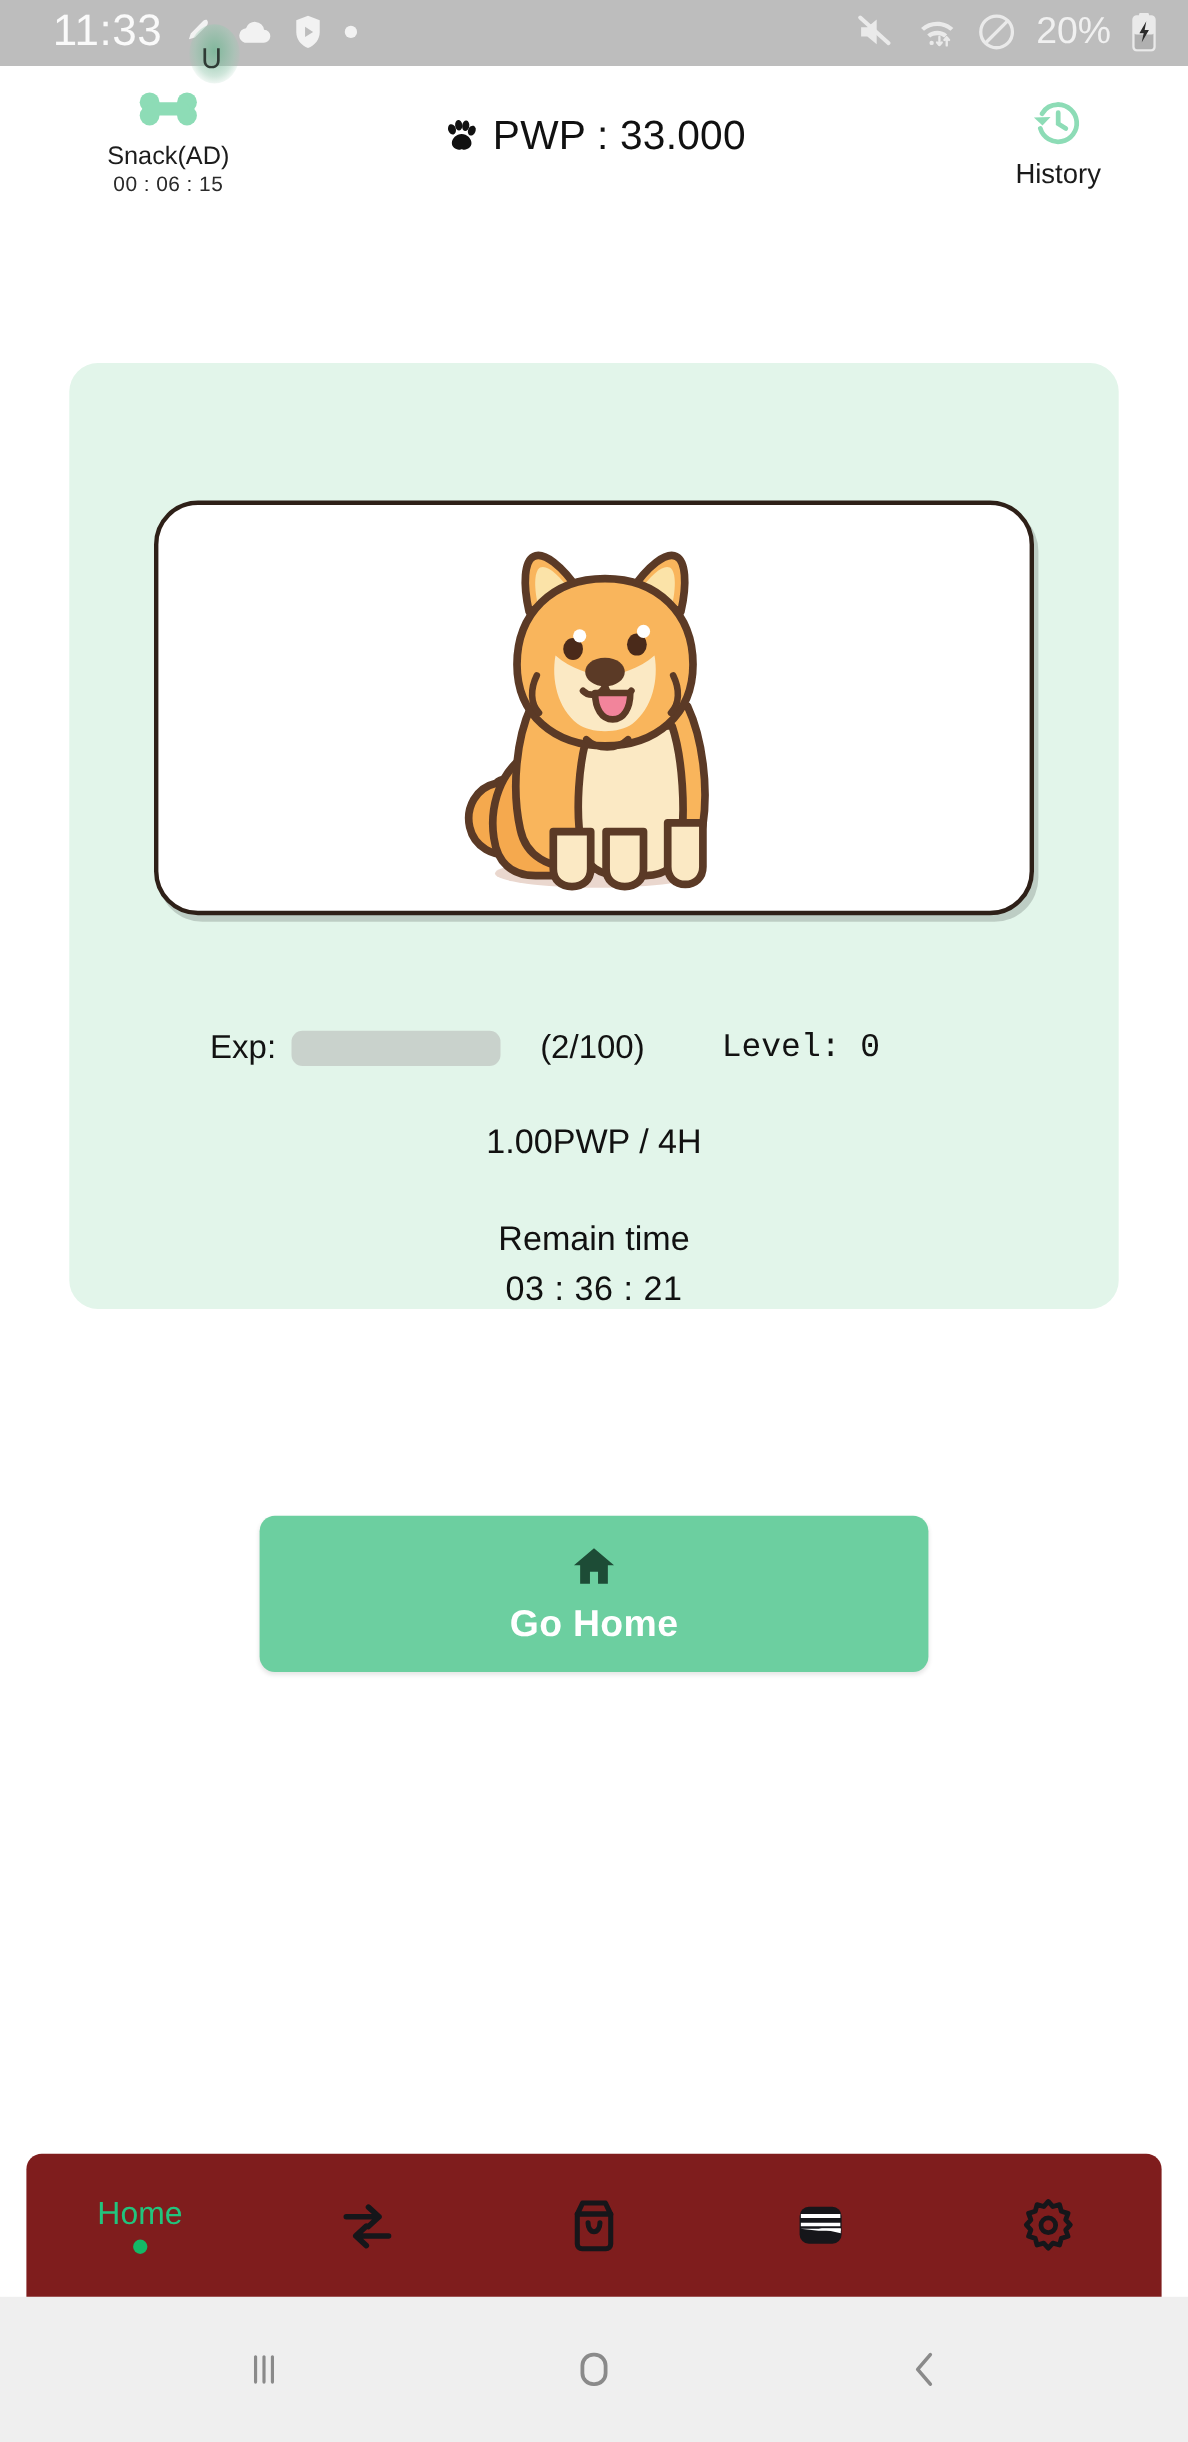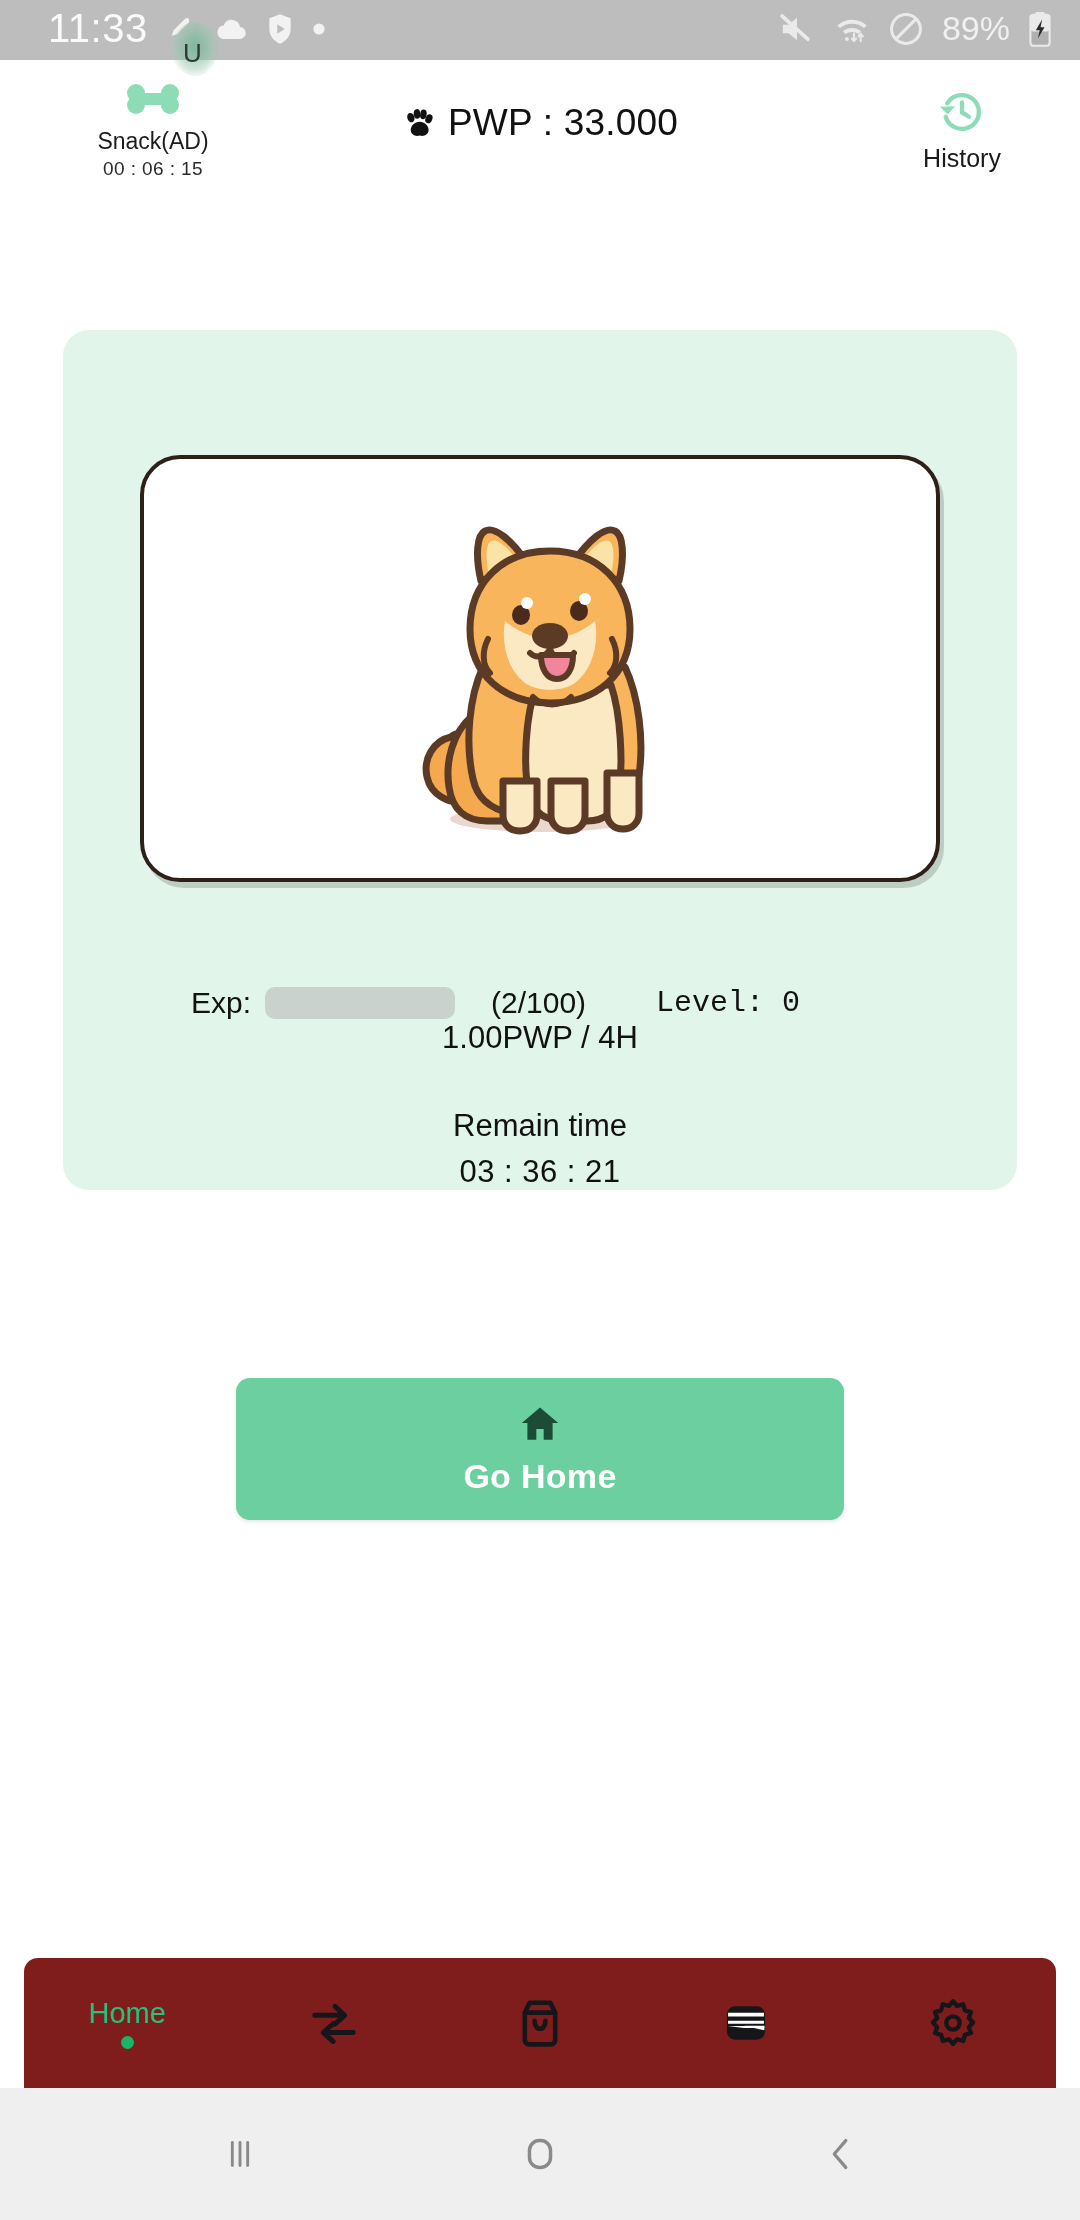--- a/index.html
+++ b/index.html
@@ -203,20 +203,21 @@
   .exp-level {
     font-size: 30px;
     color: #121212;
     margin-left: 70px;
     font-family: Liberation Mono, monospace;
   }
 
   .rate-text {
     font-size: 31px;
     color: #111111;
+    margin-top: 50px;
     text-align: center;
   }
   .remain-title {
     font-size: 31px;
     color: #111111;
     margin-top: 52px;
     text-align: center;
   }
   .remain-time {
     font-size: 31px;
@@ -341,21 +342,21 @@
         <circle cx="9.2" cy="19.5" r="1.5" fill="#eaeaea"></circle>
         <path d="M14.5 15.5v5.5m0 0-1.6-1.8m1.6 1.8 1.6-1.8" stroke="#eaeaea" stroke-width="1.6" fill="none" stroke-linecap="round"></path>
         <path d="M19.5 21.2v-5.5m0 0-1.6 1.8m1.6-1.8 1.6 1.8" stroke="#eaeaea" stroke-width="1.6" fill="none" stroke-linecap="round"></path>
       </svg>
 
       <svg class="sicon" width="36" height="36" viewBox="0 0 24 24">
         <circle cx="12" cy="12" r="9.6" fill="none" stroke="#eaeaea" stroke-width="2"></circle>
         <line x1="5.6" y1="18.4" x2="18.4" y2="5.6" stroke="#eaeaea" stroke-width="2"></line>
       </svg>
 
-      <span class="battery-pct">89%</span>
+      <span class="battery-pct">20%</span>
 
       <svg class="sicon" width="24" height="36" viewBox="0 0 16 24">
         <rect x="5" y="0.6" width="6" height="2.2" rx="0.8" fill="#eaeaea"></rect>
         <rect x="1.6" y="2.6" width="12.8" height="20.6" rx="2" fill="#b0b0b0" stroke="#eaeaea" stroke-width="1.4"></rect>
         <rect x="1.6" y="2.6" width="12.8" height="11" rx="2" fill="#eaeaea"></rect>
         <path d="M9.4 5.6 5.2 12.8h2.6l-1.2 5.6 4.4-7.6H8.4z" fill="#2b2b2b"></path>
       </svg>
     </div>
 
     <div class="pen-blob"></div>

